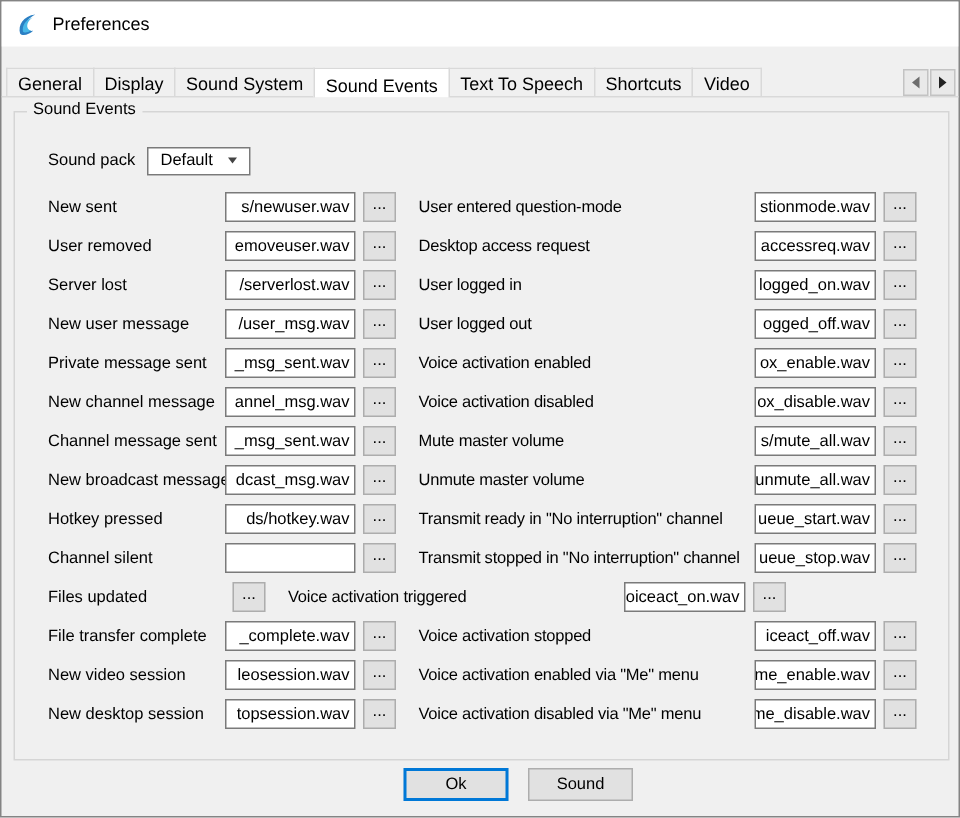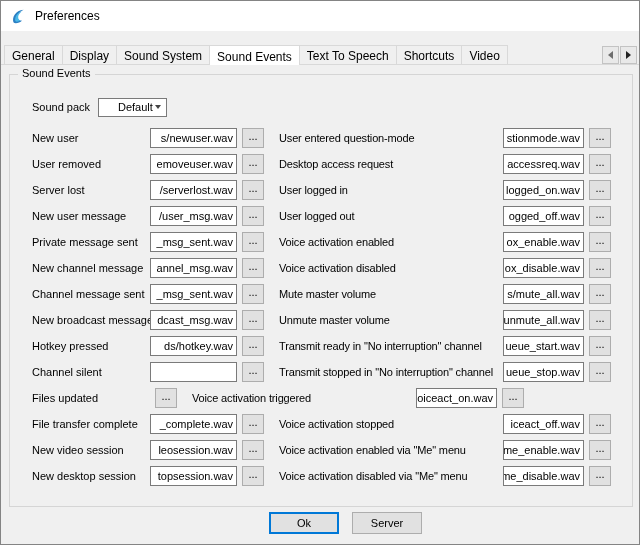--- a/index.html
+++ b/index.html
@@ -105,21 +105,21 @@
     display:flex;
     align-items:center;
   }
   .sp-label { width:66px; font-size:11px; }
   .combo {
     width:69px; height:19px;
     background:#fff;
     border:1px solid #7a7a7a;
     display:flex;
     align-items:center;
-    padding:0 19px;
+    padding:0 8px;
     cursor:default;
   }
   .combo-text { flex:1 1 auto; font-size:11px; }
   .combo-arrow {
     width:0; height:0;
     border-left:3.5px solid transparent;
     border-right:3.5px solid transparent;
     border-top:4px solid #444;
     margin-left:2px;
   }
@@ -221,21 +221,21 @@
     <div class="sounds-pack-row">
       <span class="sp-label">Sound pack</span>
       <div class="combo">
         <span class="combo-text">Default</span>
         <span class="combo-arrow"></span>
       </div>
     </div>
 
     <div class="rows">
   <div class="row">
-    <span class="lbl l-label">New user</span>
+    <span class="lbl l-label">New sent</span>
     <div class="field l-field">
             <span class="field-text">s/newuser.wav</span>
           </div>
     <button class="browse">...</button>
     <span class="lbl r-label">User entered question-mode</span>
     <div class="field r-field">
             <span class="field-text">stionmode.wav</span>
           </div>
     <button class="browse">...</button>
   </div>
@@ -403,16 +403,16 @@
     <div class="field r-field">
             <span class="field-text">me_disable.wav</span>
           </div>
     <button class="browse">...</button>
   </div>
 </div>
   </div>
 
   <div class="footer">
     <button class="btn btn-ok">Ok</button>
-    <button class="btn btn-cancel">Server</button>
+    <button class="btn btn-cancel">Sound</button>
   </div>
 
 </div>
 
 </body></html>

